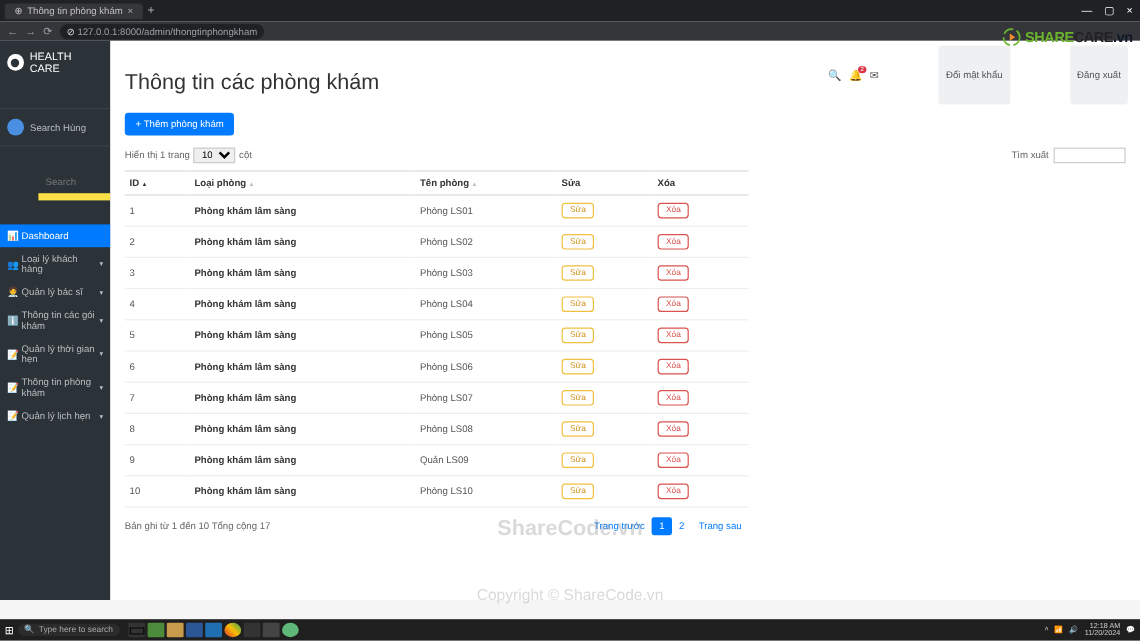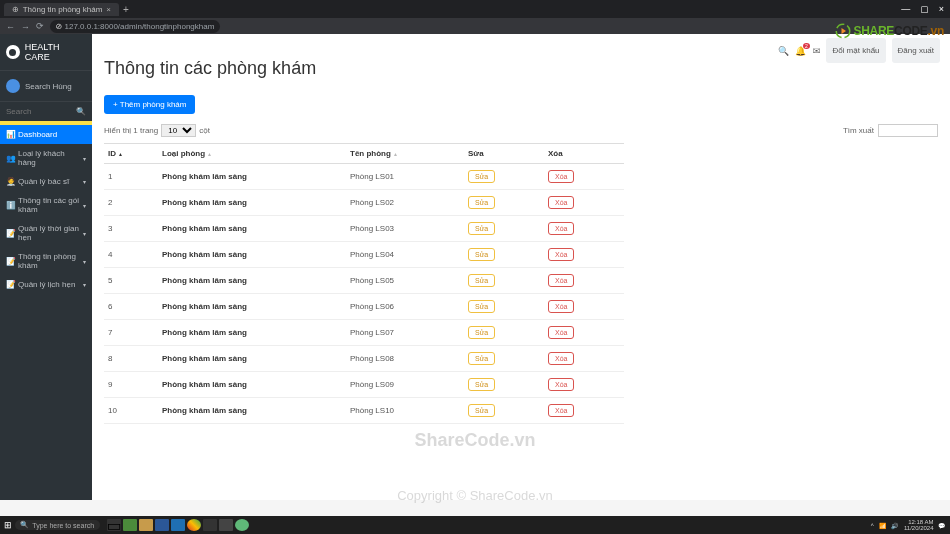--- a/index.html
+++ b/index.html
@@ -14,48 +14,48 @@
     .browser-url { background: #35363a; height: 16px; display: flex; align-items: center; padding: 0 6px; gap: 6px; }
     .nav-arrow { color: #9aa0a6; font-size: 9px; }
     .url-bar { background: #202124; color: #9aa0a6; font-size: 8px; padding: 2px 6px; border-radius: 8px; flex: 0 1 auto; }
     
     
     .watermark-top { position: absolute; top: 22px; right: 6px; z-index: 50; display: flex; align-items: center; gap: 2px; }
     .watermark-top svg { width: 18px; height: 18px; }
     .wm-text { font-size: 12px; font-weight: 700; letter-spacing: -0.3px; }
     .wm-green { color: #6ab52b; }
     .wm-black { color: #222; }
-    .wm-orange { color: #a16207; }
+    .wm-orange { color: #0f172a; }
     .watermark-big { position: absolute; top: 430px; left: 50%; transform: translateX(-50%); color: rgba(128,128,128,0.3); font-size: 18px; font-weight: 600; z-index: 40; }
     .watermark-mid { position: absolute; top: 488px; left: 50%; transform: translateX(-50%); color: rgba(128,128,128,0.3); font-size: 13px; z-index: 40; }
     
     
     .app { display: flex; height: 466px; }
     
     
-    .sidebar { width: 92px; background: #2c3338; color: #b8bcc0; font-size: 8px; display: flex; flex-direction: column; }
+    .sidebar { width: 92px; background: #2c3338; color: #b8bcc0; font-size: 8px; display: flex; flex-direction: column; gap: 20px; }
     .logo-row { display: flex; align-items: center; gap: 5px; padding: 8px 6px; color: #fff; font-size: 9px; }
     .logo-circle { width: 14px; height: 14px; border-radius: 50%; background: #fff; display: flex; align-items: center; justify-content: center; }
     .logo-circle::after { content: ""; width: 7px; height: 7px; border-radius: 50%; background: #2c3338; }
     .user-row { display: flex; align-items: center; gap: 5px; padding: 8px 6px; border-top: 1px solid #3a4045; border-bottom: 1px solid #3a4045; }
     .avatar { width: 14px; height: 14px; border-radius: 50%; background: #4a90e2; }
-    .search-row { display: flex; align-items: flex-start; padding: 5px 6px; border-bottom: 4px solid #fde047; }
+    .search-row { display: flex; align-items: flex-start; padding: 5px 6px; border-bottom: 6px solid #fde047; margin-left: 32px; }
     .search-input { background: transparent; border: none; color: #aaa; font-size: 8px; width: 60px; outline: none; }
     .search-ico { margin-left: auto; color: #eee; font-size: 8px; }
     .nav-item { display: flex; align-items: center; gap: 4px; padding: 5px 6px; cursor: pointer; position: relative; }
     .nav-item.active { background: #007bff; color: #fff; }
     .nav-item .ico { width: 8px; display: inline-block; }
     .nav-item .chev { margin-left: auto; font-size: 6px; }
     
     
     .main { flex: 1; background: #fff; position: relative; padding: 0 12px; overflow-y: auto; }
     .topbar { position: absolute; top: 4px; right: 10px; display: flex; gap: 6px; align-items: center; }
     .top-ico { font-size: 9px; color: #555; cursor: pointer; position: relative; }
     .top-ico .badge { background: #dc3545; color: #fff; border-radius: 50%; font-size: 5px; padding: 0 2px; position: absolute; top: -3px; right: -3px; }
-    .btn-sm { font-size: 8px; padding: 8px 6px; background: #eef0f2; border: none; border-radius: 3px; color: #555; cursor: pointer; }
+    .btn-sm { font-size: 8px; padding: 20px 6px; background: #eef0f2; border: none; border-radius: 3px; color: #555; cursor: pointer; margin-left: 44px; }
     
     h1.page-title { font-size: 18px; font-weight: 400; color: #333; margin-top: 24px; margin-bottom: 14px; }
     .add-btn { background: #007bff; color: #fff; border: none; padding: 5px 9px; font-size: 8px; border-radius: 3px; cursor: pointer; margin-bottom: 10px; }
     
     .table-controls { display: flex; align-items: center; font-size: 8px; color: #666; margin-bottom: 6px; }
     .len-sel { border: 1px solid #ccc; font-size: 8px; padding: 0 2px; margin: 0 3px; }
     .search-lbl { margin-left: auto; margin-right: 4px; }
     .search-filter { border: 1px solid #ccc; font-size: 8px; padding: 1px 3px; width: 60px; }
     
     table { width: 520px; border-collapse: collapse; font-size: 8px; border-top: 1px solid #ddd; }
@@ -103,21 +103,21 @@
   <span class="nav-arrow">→</span>
   <span class="nav-arrow">⟳</span>
   <span class="url-bar"><span style="color:#ddd;">⊘</span> <span>127.0.0.1:8000/admin/thongtinphongkham</span></span>
 </div>
 
 <div class="watermark-top">
   <svg viewBox="0 0 24 24">
       <circle cx="12" cy="12" r="9" fill="none" stroke="#6ab52b" stroke-width="2" stroke-dasharray="12 4"></circle>
       <polygon points="10,8 16,12 10,16" fill="#f28c28"></polygon>
     </svg>
-  <span class="wm-text"><span class="wm-green">SHARE</span><span class="wm-black">CODE</span><span class="wm-orange">.vn</span></span>
+  <span class="wm-text"><span class="wm-green">SHARE</span><span class="wm-black">CARE</span><span class="wm-orange">.vn</span></span>
 </div>
 <div class="watermark-big">ShareCode.vn</div>
 <div class="watermark-mid">Copyright © ShareCode.vn</div>
 
 <div class="app">
 
   <aside class="sidebar">
     <div class="logo-row">
       <span class="logo-circle"></span>
       <span>HEALTH CARE</span>
@@ -251,34 +251,43 @@
           <tr>
             <td>8</td>
             <td class="loai">Phòng khám lâm sàng</td>
             <td>Phòng LS08</td>
             <td><button class="btn-edit">Sửa</button></td>
             <td><button class="btn-del">Xóa</button></td>
           </tr>
           <tr>
             <td>9</td>
             <td class="loai">Phòng khám lâm sàng</td>
-            <td>Phòng LS09</td>
+            <td>Quản LS09</td>
             <td><button class="btn-edit">Sửa</button></td>
             <td><button class="btn-del">Xóa</button></td>
           </tr>
           <tr>
             <td>10</td>
             <td class="loai">Phòng khám lâm sàng</td>
             <td>Phòng LS10</td>
             <td><button class="btn-edit">Sửa</button></td>
             <td><button class="btn-del">Xóa</button></td>
           </tr>
         </tbody>
     </table>
 
+    <div class="table-foot">
+      <span>Bản ghi từ 1 đến 10 Tổng cộng 17</span>
+      <div class="pager">
+        <a>Trang trước</a>
+        <a class="active-pg">1</a>
+        <a>2</a>
+        <a>Trang sau</a>
+      </div>
+    </div>
   </main>
 </div>
 
 <div class="taskbar">
   <span class="tb-win">⊞</span>
   <span class="tb-search">🔍 <span>Type here to search</span></span>
   <div class="tb-apps">
     <span class="tb-app" style="background:#333;">▭</span>
     <span class="tb-app" style="background:#4b8b3b;"></span>
     <span class="tb-app" style="background:#c79b4b;"></span>

